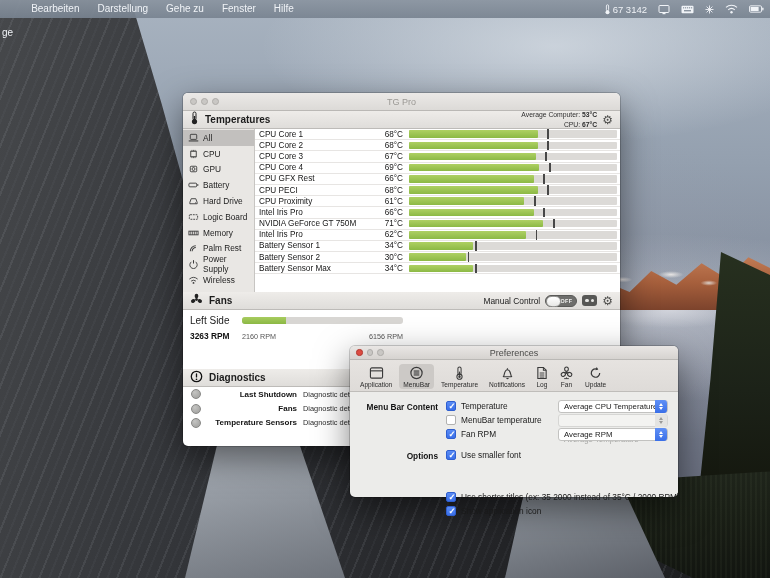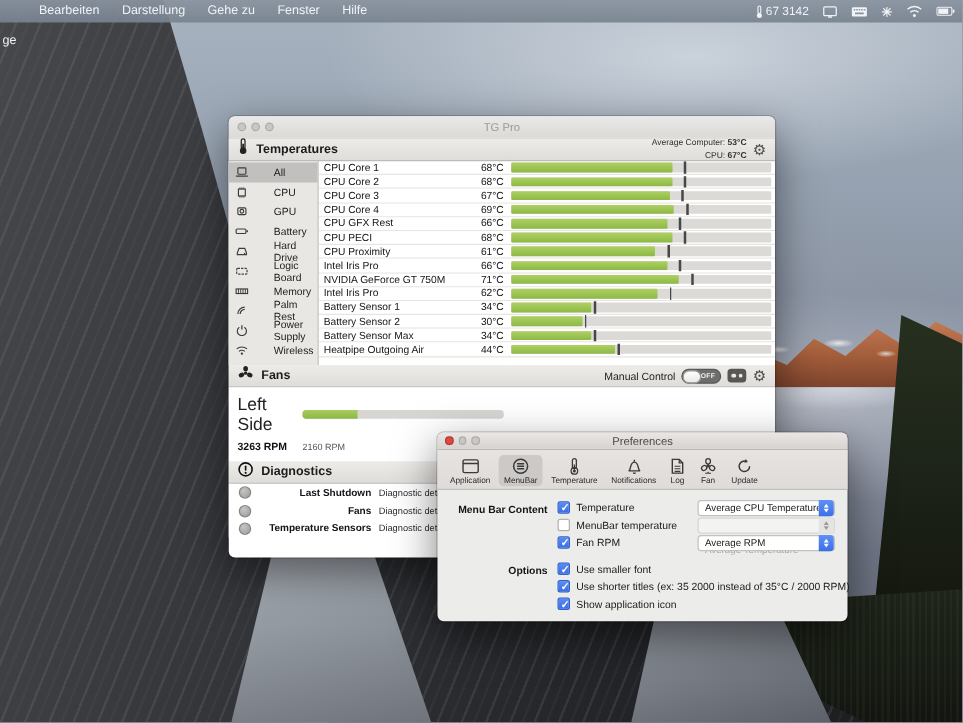--- a/index.html
+++ b/index.html
@@ -71,36 +71,36 @@
   
   .tgpro { left:183px; top:93px; width:437px; height:353px; }
   .sec-header { position:relative; height:18px; background:linear-gradient(180deg,#eeece9,#dfddda); border-bottom:1px solid #bdbbb8; display:flex; align-items:center; padding:0 7px; }
   .sec-title { font-size:10px; font-weight:bold; color:#1c1c1c; margin-left:6px; }
   .hdr-right { position:absolute; right:7px; top:0; height:100%; display:flex; align-items:center; gap:5px; }
   .avg-lines { text-align:right; font-size:6.8px; color:#2e2e2e; line-height:1.35; }
   .gear { font-size:12px; color:#4e4e4c; line-height:1; }
 
   .tg-main { display:flex; height:163px; background:#fff; }
   .sidebar { width:72px; background:#e9e7e4; border-right:1px solid #c7c5c2; padding-top:1px; }
-  .side-item { display:flex; align-items:center; gap:20px; height:15.8px; padding:0 4px; font-size:8.3px; color:#1d1d1d; }
+  .side-item { display:flex; align-items:center; gap:4px; height:15.8px; padding:0 4px; font-size:8.3px; color:#1d1d1d; }
   .side-item.selected { background:#c2c0be; }
   .sicon { width:12px; display:inline-flex; justify-content:center; flex:none; }
 
   .sensor-list { flex:1; overflow:hidden; }
   .sensor-row { display:grid; grid-template-columns:116px 30px 1fr; align-items:center; height:11.2px; border-bottom:1px solid #e7e5e3; padding:0 3px 0 4px; background:#fff; }
   .s-name { font-size:8.2px; color:#161616; white-space:nowrap; overflow:hidden; }
   .s-val { font-size:8.2px; color:#161616; text-align:right; padding-right:2px; }
   .s-bar { position:relative; height:7.5px; background:#dcdad7; border-radius:1px; margin-left:4px; }
   .s-fill { position:absolute; left:0; top:0; bottom:0; border-radius:1px; background:linear-gradient(180deg,#aed063,#8cb945); }
   .s-tick { position:absolute; top:-1px; height:9.5px; width:1.8px; background:#474747; }
 
   .fans-body { position:relative; height:59px; background:#fff; }
   .fan-group { position:absolute; top:5px; width:213px; }
   .fg-top { display:grid; grid-template-columns:52px 1fr; align-items:center; }
-  .fg-name { font-size:14px; color:#222; }
+  .fg-name { font-size:10px; color:#222; }
   .fg-slider { position:relative; height:7px; background:#d8d6d3; border-radius:3px; }
   .fg-fill { position:absolute; left:0; top:0; bottom:0; border-radius:3px 0 0 3px; background:linear-gradient(180deg,#a8cc5f,#8bb844); }
   .fg-bottom { display:grid; grid-template-columns:52px 1fr auto; margin-top:5px; align-items:baseline; }
   .fg-rpm { font-size:8.4px; font-weight:bold; color:#111; }
   .fg-min,.fg-max { font-size:7.2px; color:#555; }
 
   .manual { display:flex; align-items:center; gap:5px; }
   .manual-label { font-size:8.4px; color:#222; }
   .toggle { position:relative; width:32px; height:12px; border-radius:6px; background:#6e6e6c; border:.5px solid #595957; display:flex; align-items:center; justify-content:flex-end; padding-right:4px; }
   .toggle-knob { position:absolute; left:0; top:0; width:15px; height:11px; border-radius:6px; background:linear-gradient(180deg,#ffffff,#e8e8e6); border:.5px solid #9a9a98; }
@@ -467,28 +467,20 @@
 
           <div class="sensor-row">
             <span class="s-name">Battery Sensor Max</span>
             <span class="s-val">34°C</span>
             <span class="s-bar">
               <span class="s-fill" style="width: 30.9%;"></span>
               <span class="s-tick" style="left: 31.8%;"></span>
             </span>
           </div>
 
-          <div class="sensor-row">
-            <span class="s-name">Heatpipe Outgoing Air</span>
-            <span class="s-val">44°C</span>
-            <span class="s-bar">
-              <span class="s-fill" style="width: 40%;"></span>
-              <span class="s-tick" style="left: 40.9%;"></span>
-            </span>
-          </div>
         </div>
     </div>
 
     <div class="sec-header">
       <span>
         <svg width="13" height="13" viewBox="0 0 14 14">
             <g fill="#222">
               <circle cx="7" cy="7" r="1.5"></circle>
               <ellipse cx="7" cy="3.2" rx="2" ry="2.4"></ellipse>
               <ellipse cx="3.4" cy="8.6" rx="2.4" ry="2" transform="rotate(-25 3.4 8.6)"></ellipse>
@@ -700,21 +692,21 @@
       <div class="opt-gap"></div>
       <div style="position:relative;">
         <span class="sect-label" style="position:absolute; top:3px; font-weight:bold;">Options</span>
         <div>
 
             <div class="prow" style="padding-left:88px;">
               <span class="cb checked"></span>
               <span class="cb-label">Use smaller font</span>
             </div>
 
-            <div class="prow" style="padding-left:88px;">
+            <div class="prow" style="padding-left:88px;margin-top:28px;">
               <span class="cb checked"></span>
               <span class="cb-label">Use shorter titles (ex: 35 2000 instead of 35°C / 2000 RPM)</span>
             </div>
 
             <div class="prow" style="padding-left:88px;">
               <span class="cb checked"></span>
               <span class="cb-label">Show application icon</span>
             </div>
           </div>
       </div>

